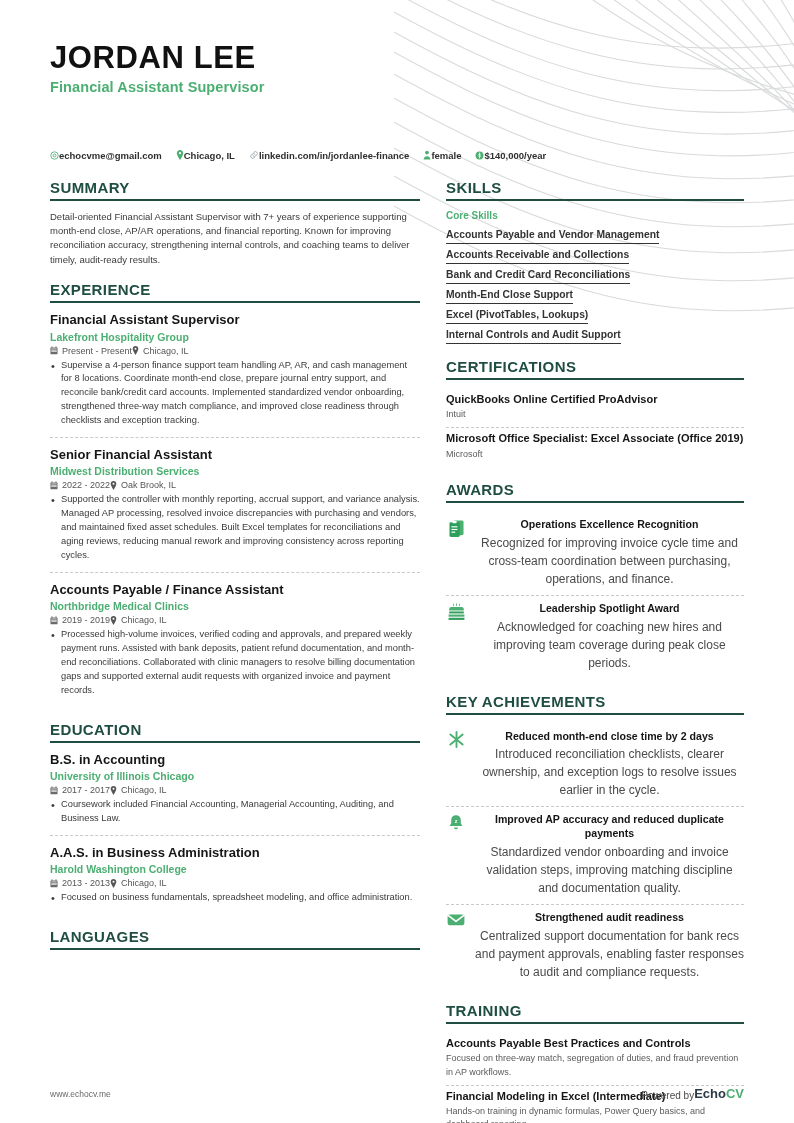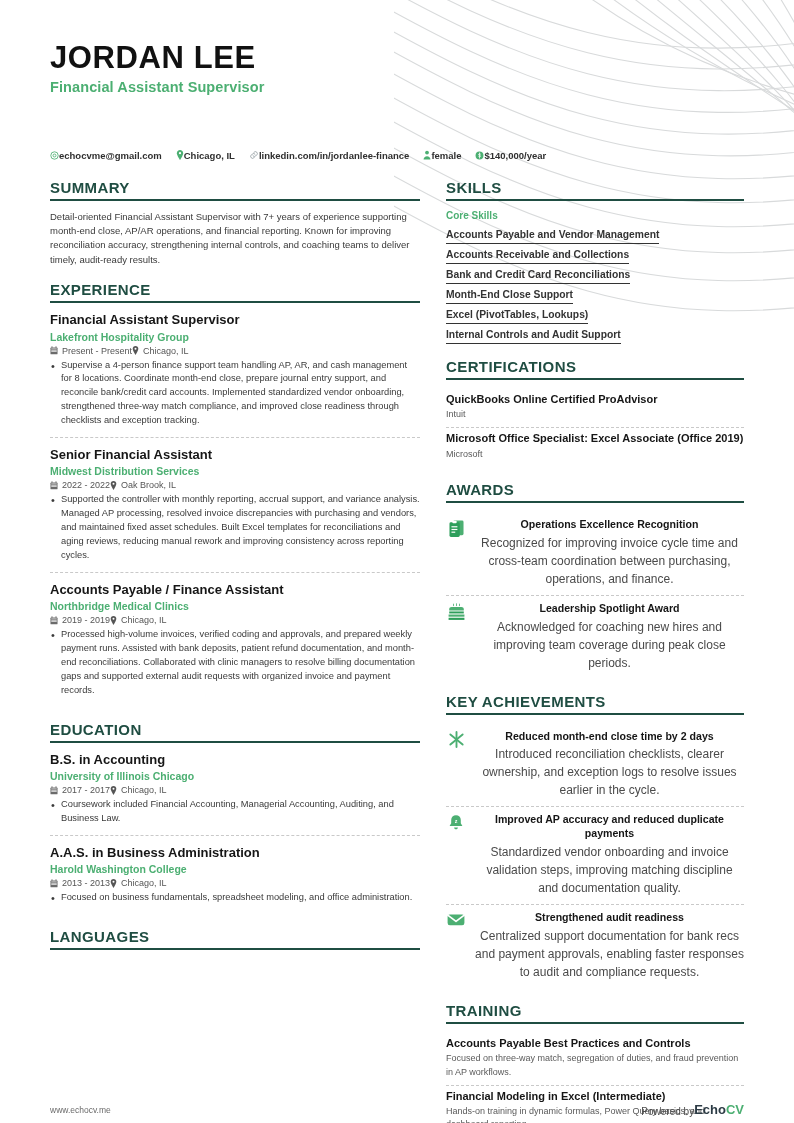--- a/index.html
+++ b/index.html
@@ -189,21 +189,21 @@
     color: #4a4a4a;
     line-height: 1.5;
     margin-top: 2px;
   }
 
   
   .footer {
     position: absolute;
     left: 50px;
     right: 50px;
-    bottom: 6px;
+    bottom: 22px;
     display: flex;
     justify-content: space-between;
     align-items: center;
     z-index: 3;
   }
   .footer-left { font-size: 8.5px; color: #6b6b6b; }
   .footer-right { font-size: 10px; color: #4a4a4a; display: flex; align-items: flex-end; gap: 0; }
   .brand { font-size: 13px; font-weight: 700; }
   .brand .b1 { color: #2b3a44; }
   .brand .b2 { color: #4CAF72; }

